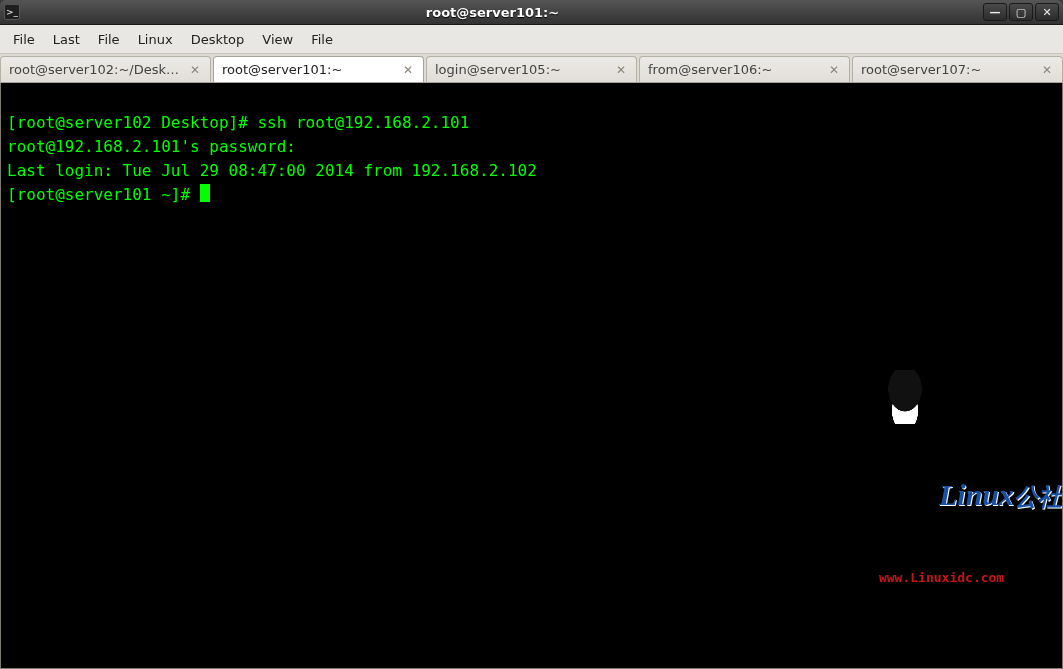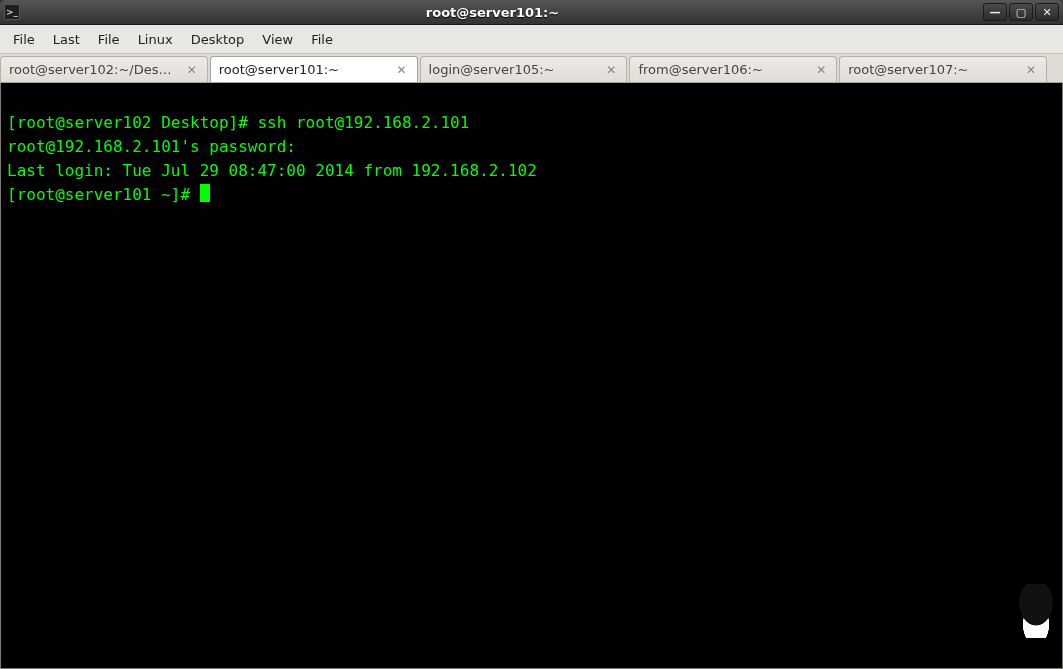--- a/index.html
+++ b/index.html
@@ -27,21 +27,21 @@
 
   
   .tabstrip{height:29px;background:#dedbd5;display:flex;align-items:stretch;border-bottom:1px solid #a7a39a;padding-top:2px}
   .tab{
     display:flex;align-items:center;justify-content:space-between;flex:1;
     background:linear-gradient(to bottom,#eceae6 0%,#e1ded8 100%);
     border:1px solid #b6b1a7;border-bottom:none;border-top-left-radius:4px;border-top-right-radius:4px;
     margin-right:2px;padding:0 8px;color:#444;cursor:pointer;min-width:0;
   }
   .tab.active{background:#fff;border-color:#a7a39a;color:#222}
-  .tab:last-child{margin-right:16px}
+  .tab:last-child{margin-right:0}
   .tab-text{white-space:nowrap;overflow:hidden;text-overflow:ellipsis;margin-right:6px}
   .tab-close{font-size:12px;color:#8a857a;cursor:pointer;padding:0 2px}
 
   
   .term{
     height:calc(669px - 25px - 29px - 29px);
     background:#000;border:1px solid #7e7a71;border-top:none;
     padding:4px 6px;font-family:"DejaVu Sans Mono","Liberation Mono",monospace;
     font-size:16px;line-height:24px;color:#00ff00;white-space:pre;overflow:hidden;position:relative;
   }
@@ -113,14 +113,20 @@
 </div>
 
 <div class="term">
 <span>[root@server102 Desktop]# ssh root@192.168.2.101</span>
 <span>root@192.168.2.101's password: </span>
 <span>Last login: Tue Jul 29 08:47:00 2014 from 192.168.2.102</span>
 <span>[root@server101 ~]# </span><span class="cursor"></span>
 
   <div class="watermark">
     <span class="penguin"></span>
+    <span class="txt">
+      <span class="t1">
+        <span>Linux</span><span class="cn">公社</span>
+      </span>
+      <span class="t2">www.Linuxidc.com</span>
+    </span>
   </div>
 </div>
 
 </body></html>

